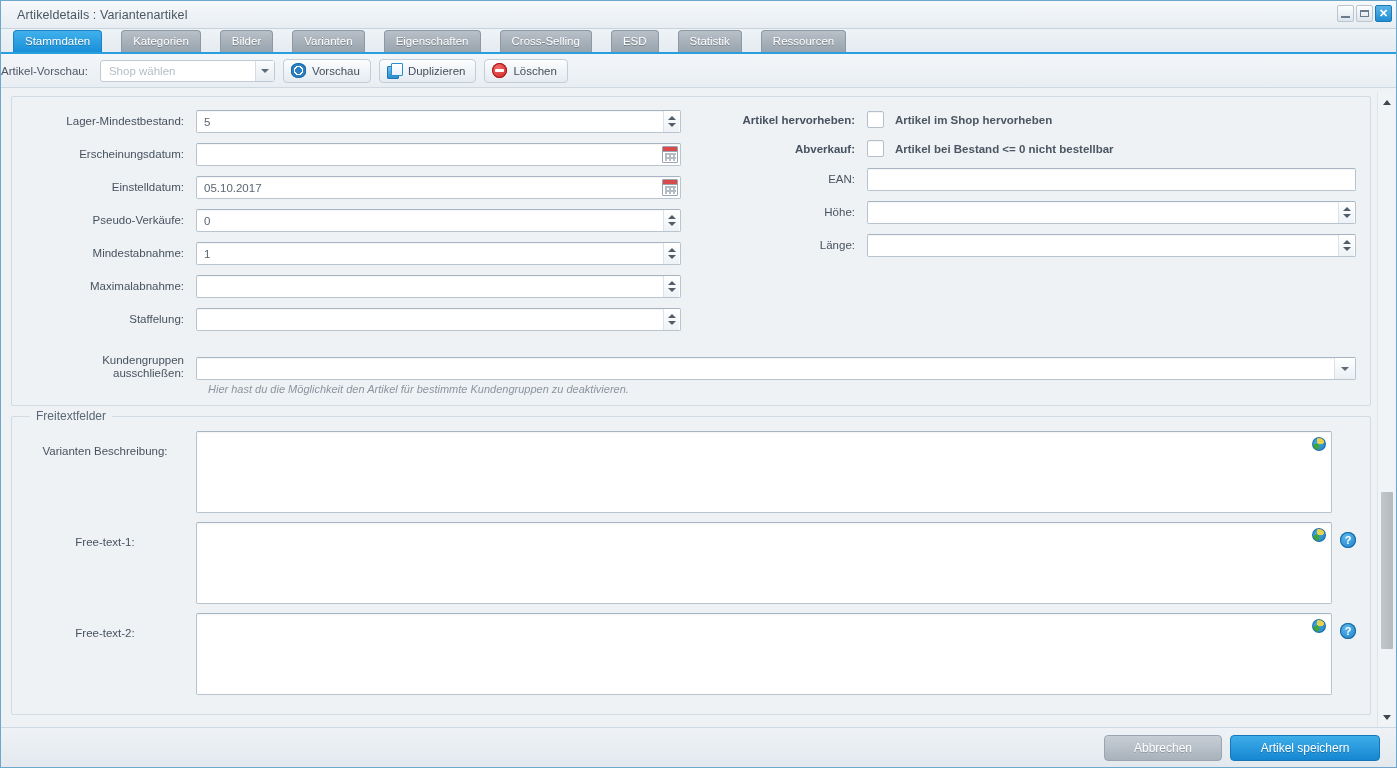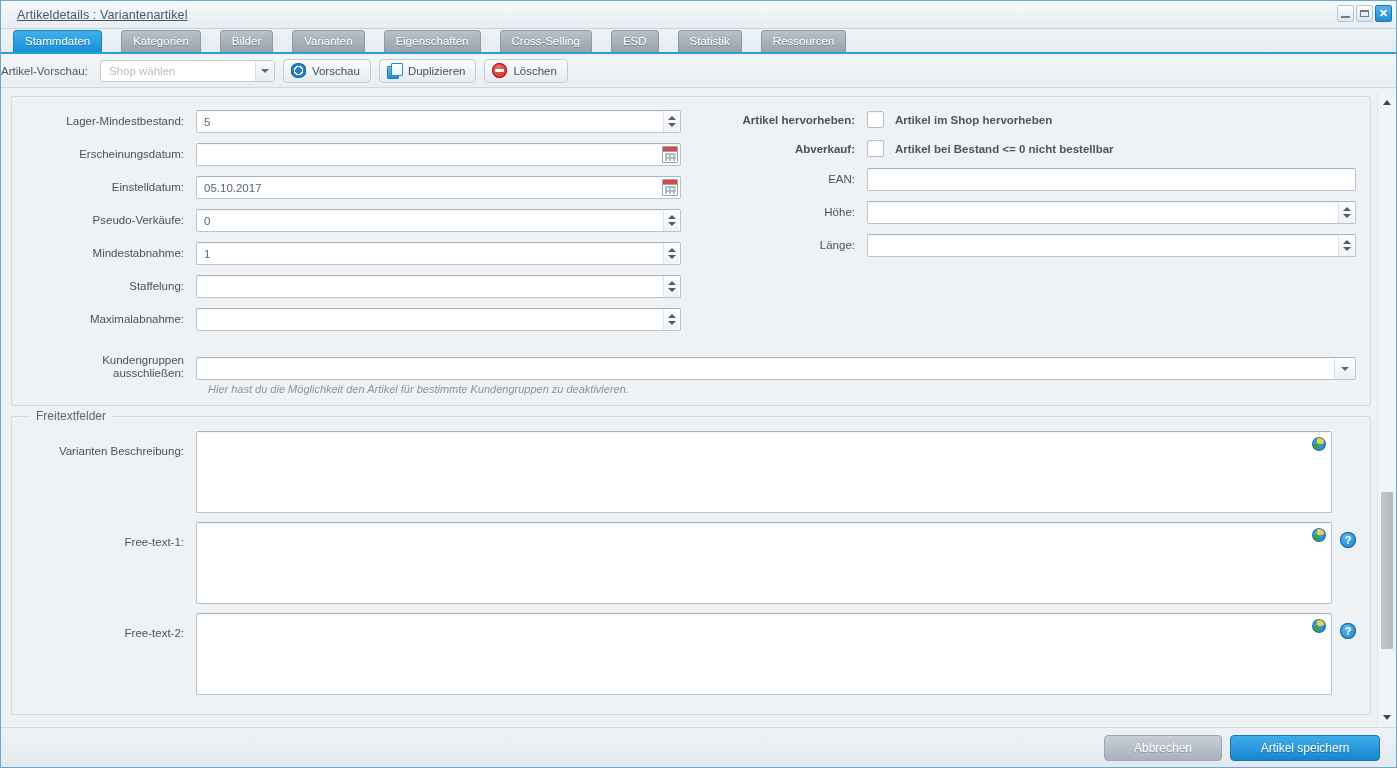--- a/index.html
+++ b/index.html
@@ -28,21 +28,20 @@
     background: linear-gradient(#f6f9fb 0%, #e7edf2 100%);
     border-bottom: 1px solid #c6d2dc;
     display: flex; align-items: center;
     position: relative;
   }
   .title-text {
     margin-left: 16px;
     font-size: 12.5px;
     color: #4a5663;
     letter-spacing: .1px;
-    text-decoration: underline;
   }
   .win-btns {
     position: absolute; right: 4px; top: 4px;
     display: flex; gap: 2px;
   }
   .win-btn {
     width: 17px; height: 17px;
     border-radius: 2px;
     border: 1px solid #b9c6d2;
     background: linear-gradient(#fdfefe, #dde5ec);
@@ -313,21 +312,21 @@
     font-size: 11px;
     font-style: italic;
     color: #8b949e;
     padding-left: 182px;
     margin-top: 3px;
   }
 
   
   .ta-row { display: flex; align-items: flex-start; margin-bottom: 9px; }
   .ta-row .lbl {
-    flex: 0 0 170px; text-align: right; padding-right: 12px;
+    flex: 0 0 170px; text-align: center; padding-right: 12px;
     font-size: 11.5px; color: #48525f; padding-top: 14px;
   }
   .ta-box {
     position: relative;
     background: #fff;
     border: 1px solid #b9c4cf;
     border-top-color: #a7b4c1;
     border-radius: 2px;
     box-shadow: inset 0 1px 2px rgba(0,0,0,.05);
   }
@@ -484,32 +483,32 @@
               <div class="field">
                 <span class="val">1</span>
                 <span class="spin">
                     <i class="up"></i>
                     <i class="dn"></i>
                   </span>
               </div>
             </div>
 
             <div class="row">
-              <div class="lbl">Staffelung:</div>
+              <div class="lbl">Maximalabnahme:</div>
               <div class="field">
                 <span class="val"></span>
                 <span class="spin">
                     <i class="up"></i>
                     <i class="dn"></i>
                   </span>
               </div>
             </div>
 
             <div class="row">
-              <div class="lbl">Maximalabnahme:</div>
+              <div class="lbl">Staffelung:</div>
               <div class="field">
                 <span class="val"></span>
                 <span class="spin">
                     <i class="up"></i>
                     <i class="dn"></i>
                   </span>
               </div>
             </div>
 
           </div>

